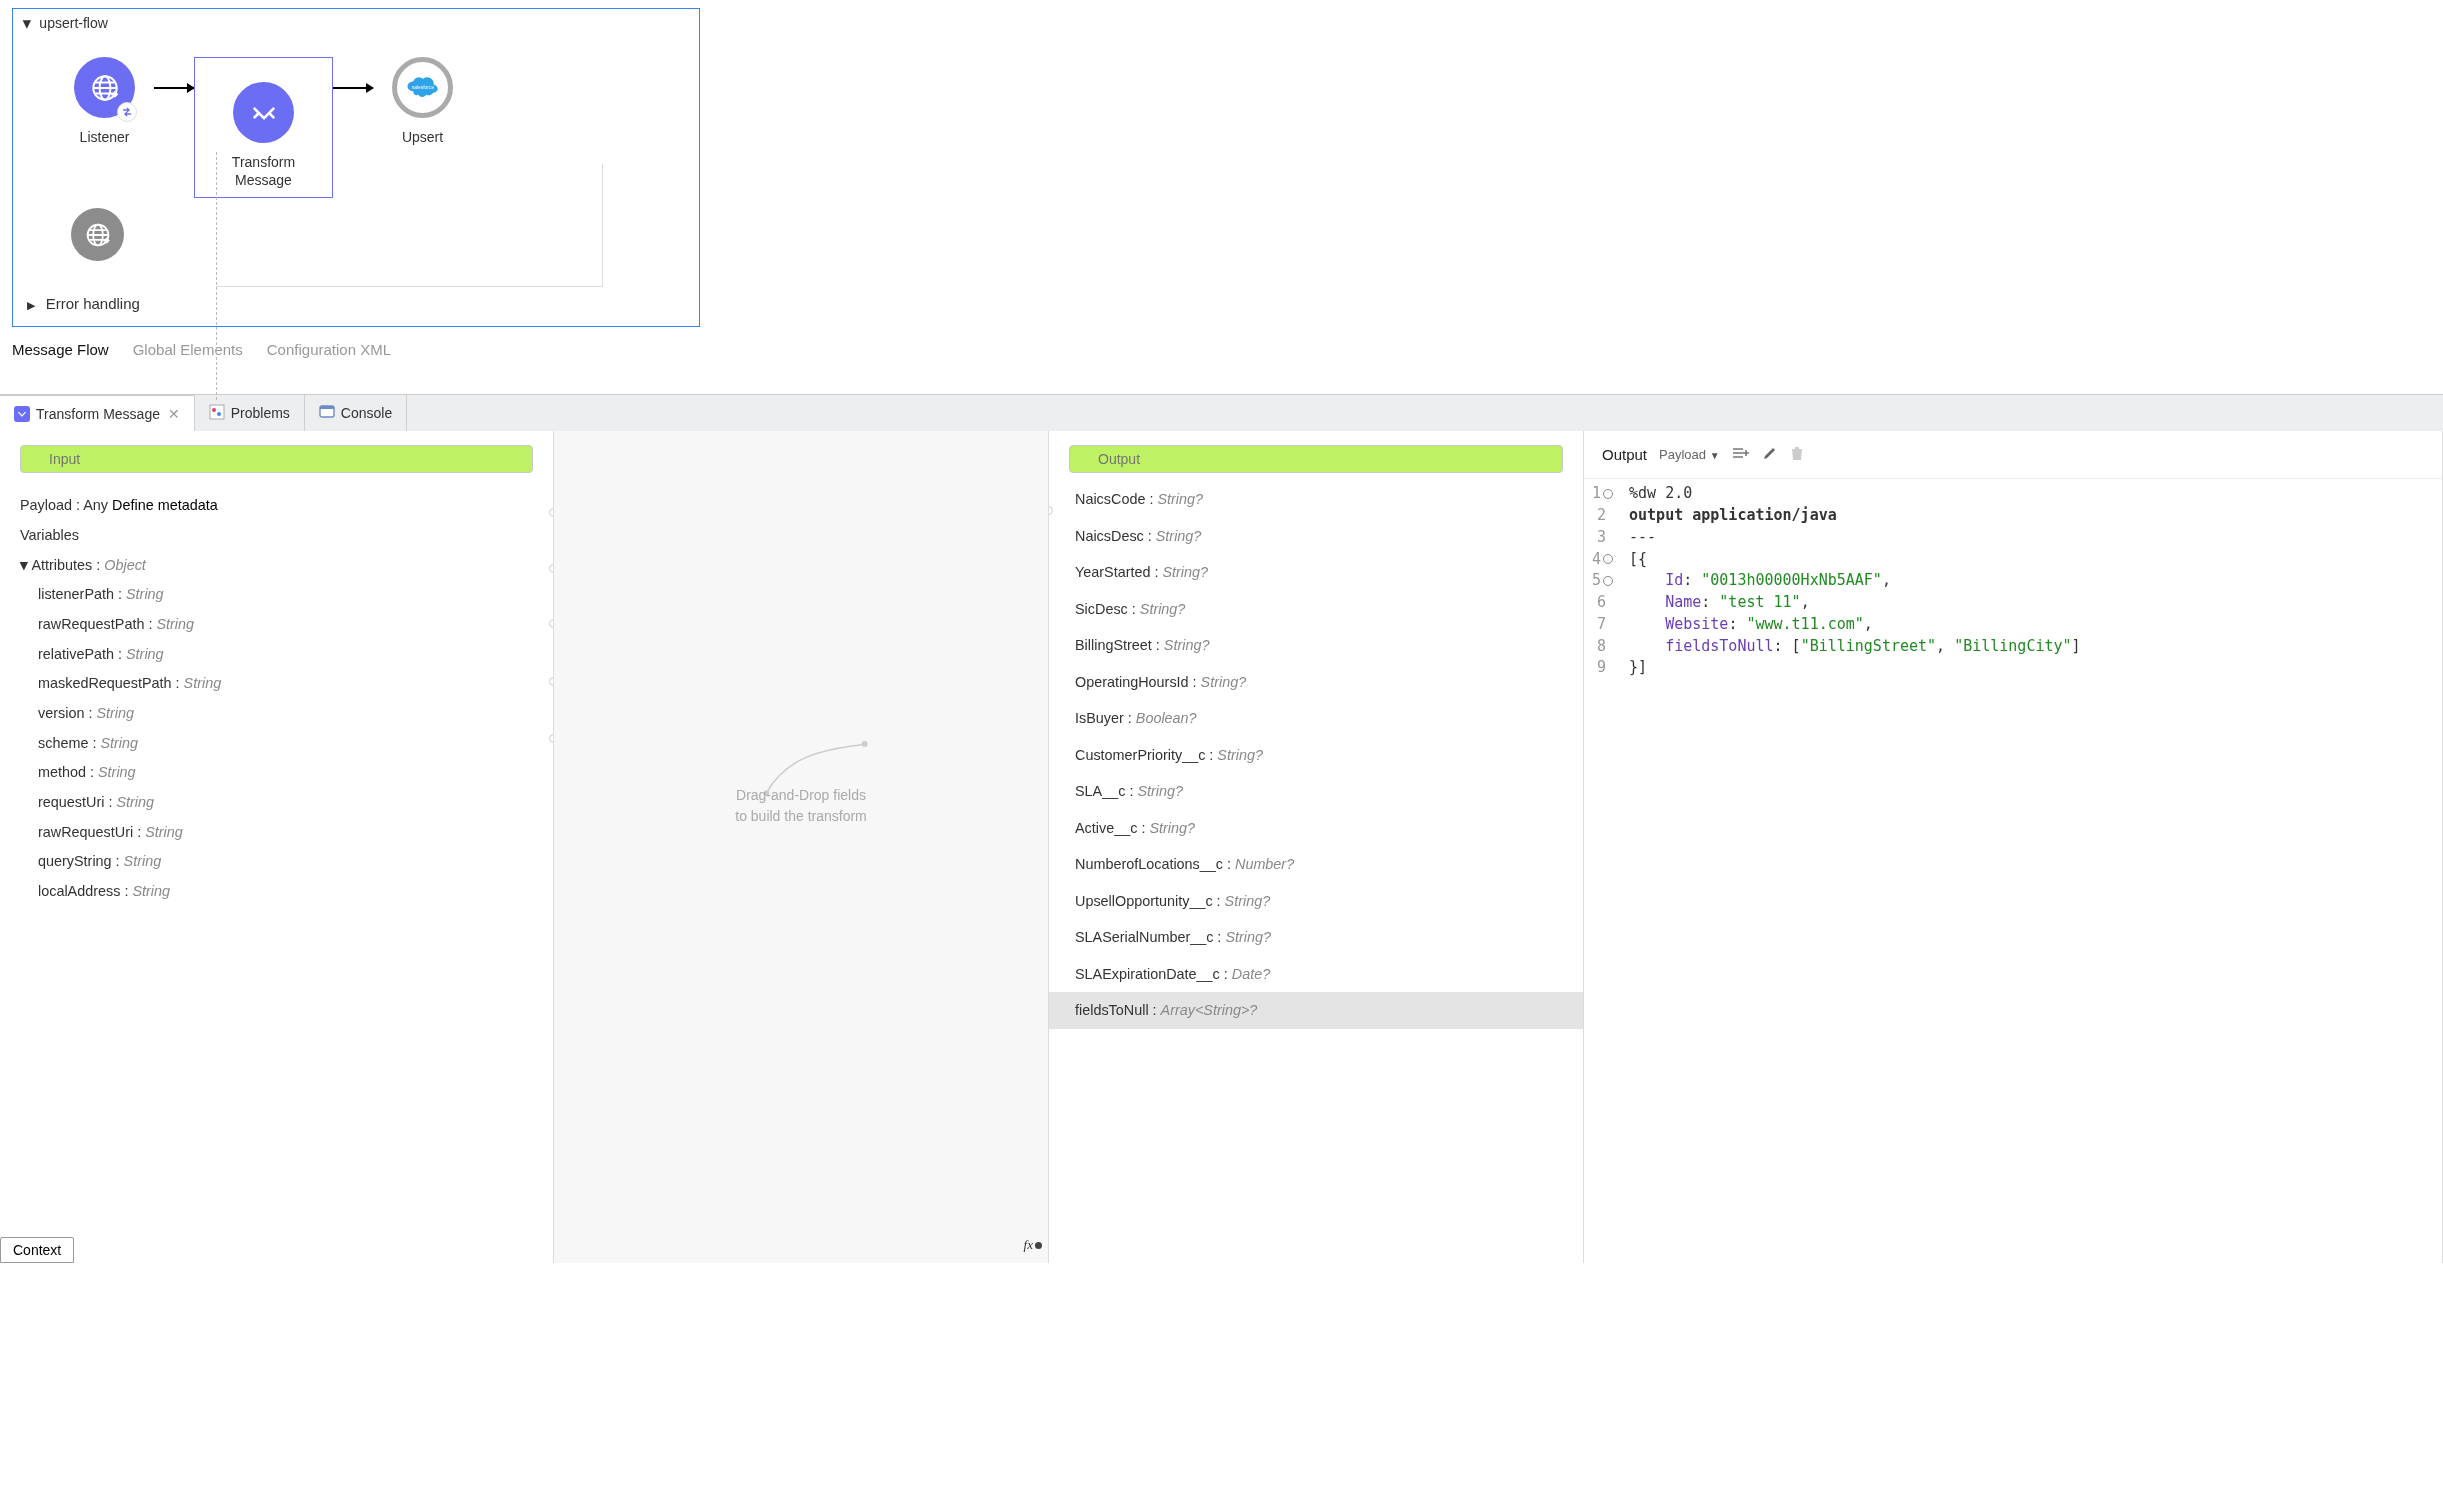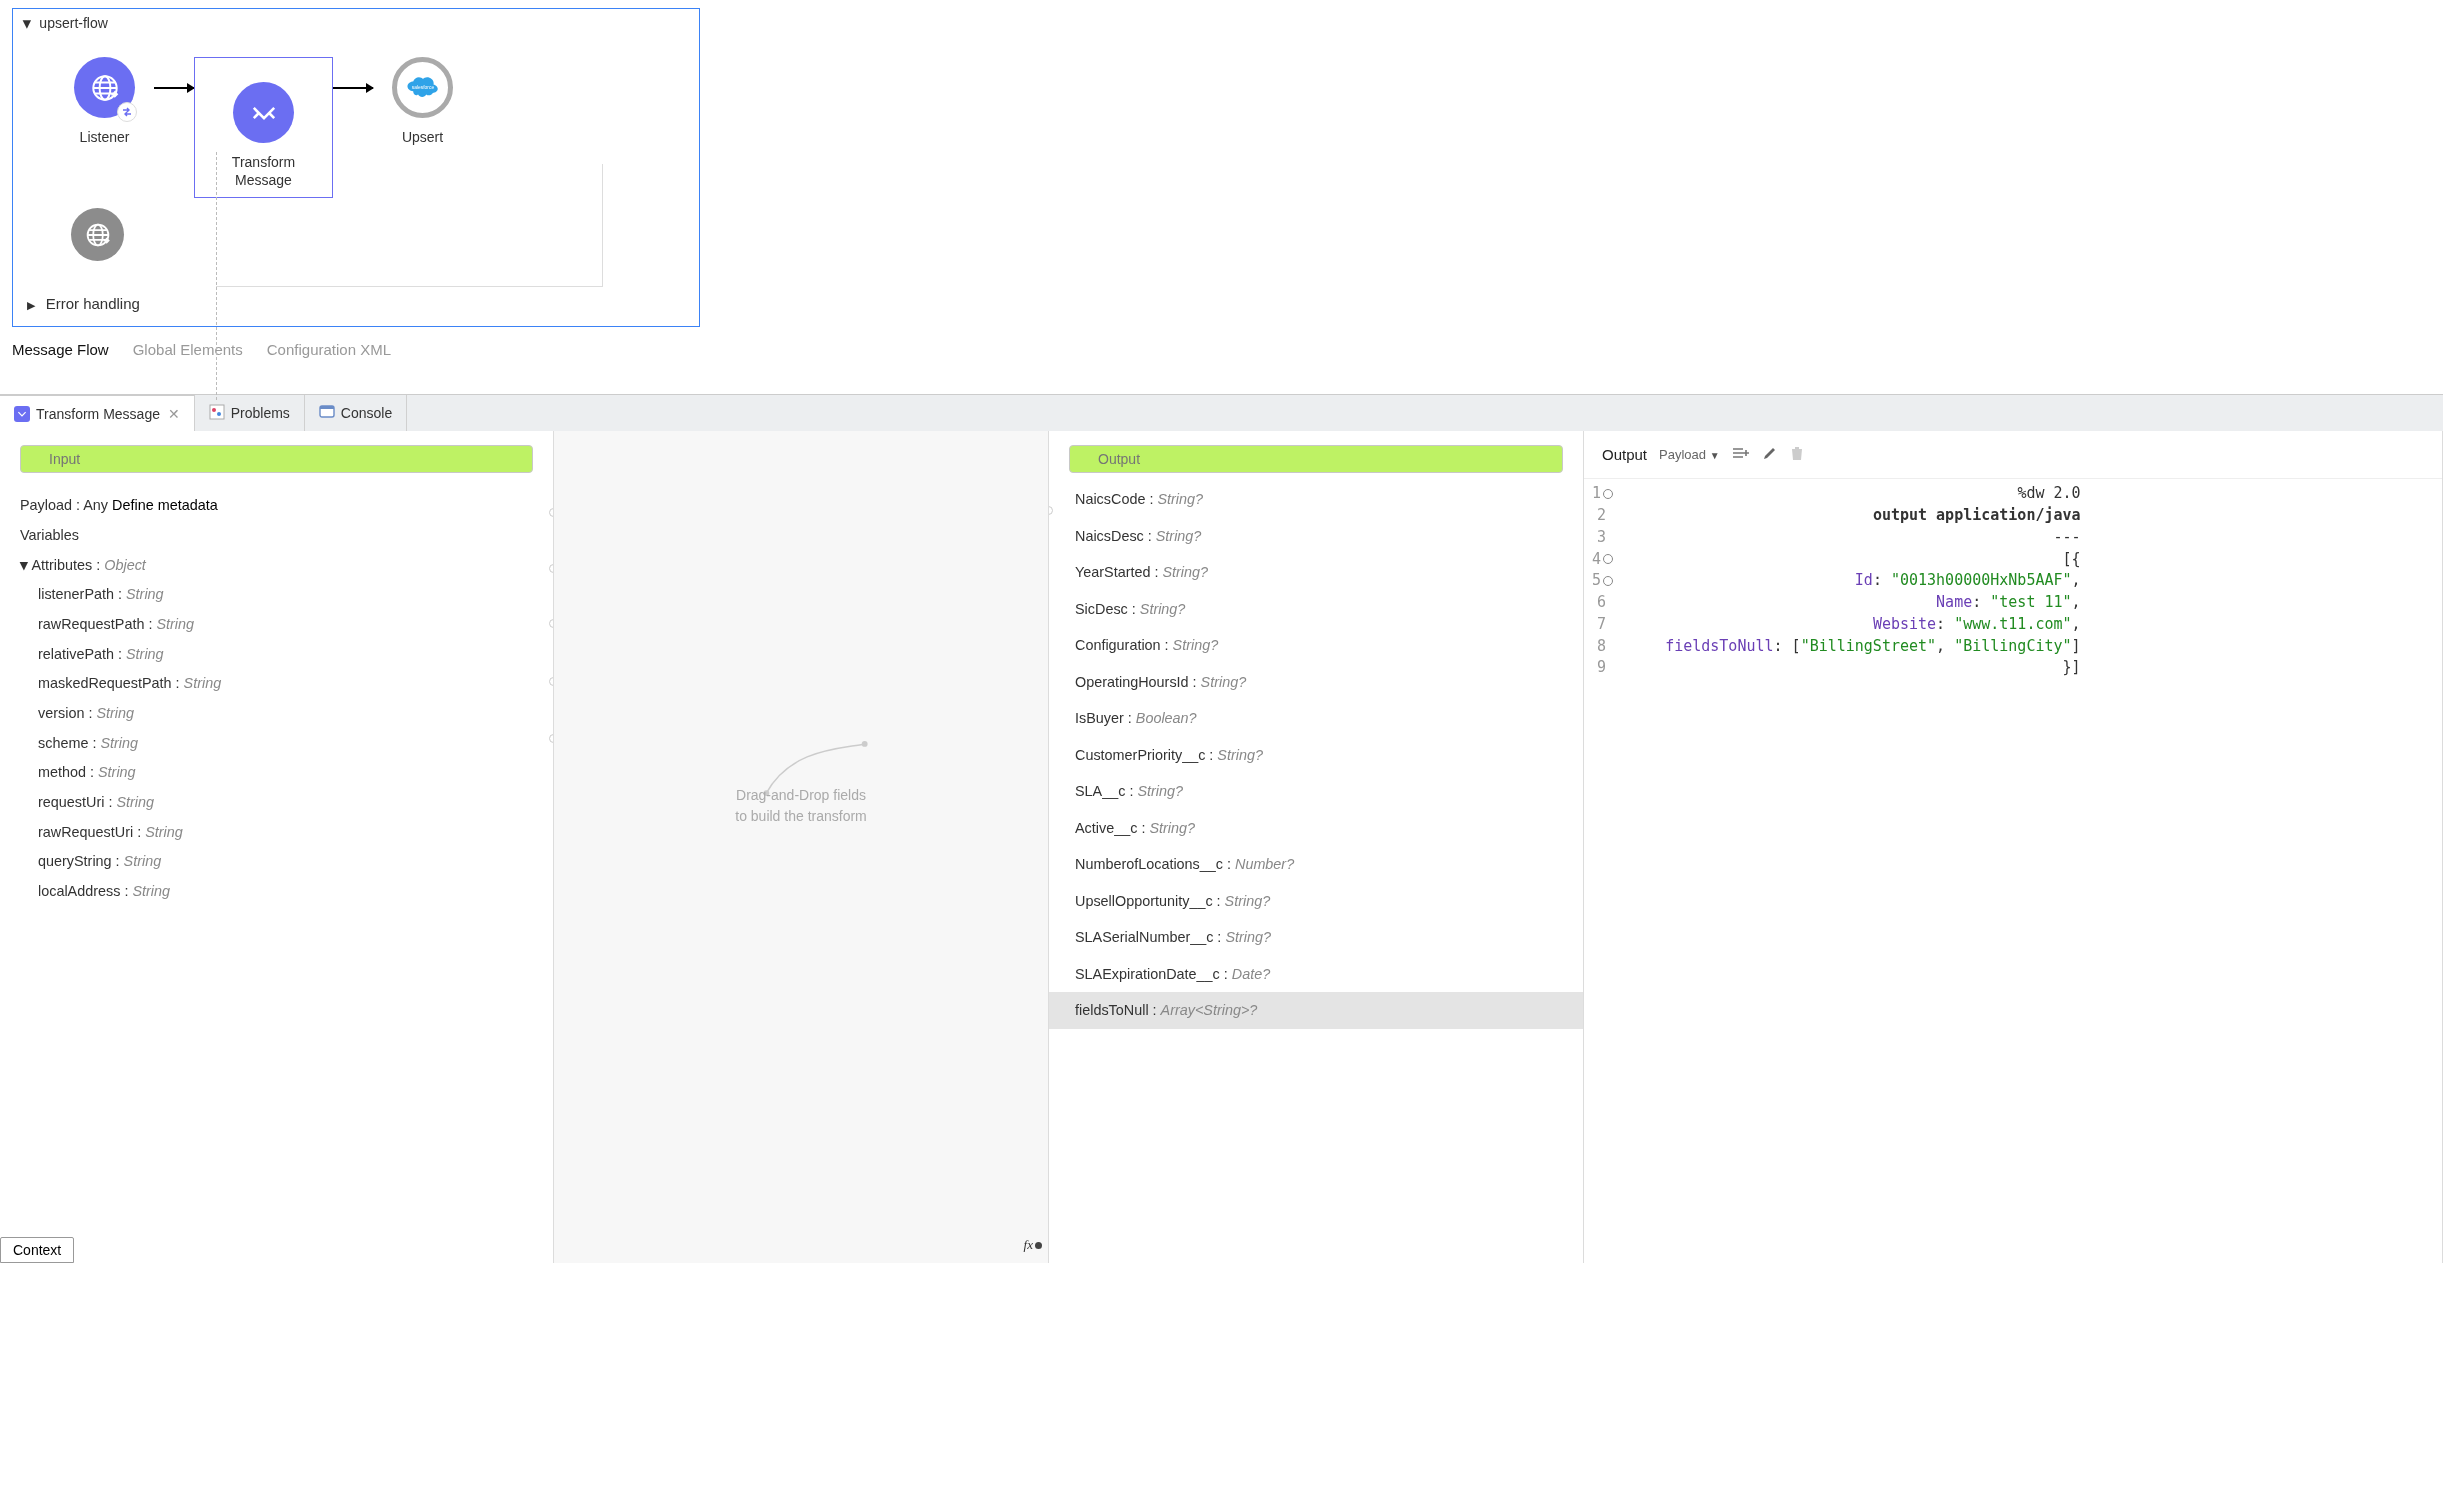--- a/index.html
+++ b/index.html
@@ -278,21 +278,20 @@
     .gutter {
       text-align: right;
       color: #999;
       padding: 4px 8px 0 8px;
       user-select: none;
       background: #fff;
     }
     .code {
       padding: 4px 0 0 6px;
       white-space: pre;
-      text-align: right;
     }
     .fold {
       display: inline-block;
       width: 10px;
       height: 10px;
       border: 1px solid #888;
       border-radius: 50%;
       vertical-align: middle;
       margin-right: 2px;
       position: relative;
@@ -510,21 +509,21 @@
               </svg>
           </span>
           <input class="search-box" placeholder="Output" style="">
         </div>
       </div>
       <div class="output-list" id="output-items">
           <div class="item"><span>NaicsCode : </span><span class="fdesc">String?</span></div>
           <div class="item"><span>NaicsDesc : </span><span class="fdesc">String?</span></div>
           <div class="item"><span>YearStarted : </span><span class="fdesc">String?</span></div>
           <div class="item"><span>SicDesc : </span><span class="fdesc">String?</span></div>
-          <div class="item"><span>Configuration : </span><span class="fdesc">String?</span></div>
+          <div class="item"><span>BillingStreet : </span><span class="fdesc">String?</span></div>
           <div class="item"><span>OperatingHoursId : </span><span class="fdesc">String?</span></div>
           <div class="item"><span>IsBuyer : </span><span class="fdesc">Boolean?</span></div>
           <div class="item"><span>CustomerPriority__c : </span><span class="fdesc">String?</span></div>
           <div class="item"><span>SLA__c : </span><span class="fdesc">String?</span></div>
           <div class="item"><span>Active__c : </span><span class="fdesc">String?</span></div>
           <div class="item"><span>NumberofLocations__c : </span><span class="fdesc">Number?</span></div>
           <div class="item"><span>UpsellOpportunity__c : </span><span class="fdesc">String?</span></div>
           <div class="item"><span>SLASerialNumber__c : </span><span class="fdesc">String?</span></div>
           <div class="item"><span>SLAExpirationDate__c : </span><span class="fdesc">Date?</span></div>
           <div class="item selected"><span>fieldsToNull : </span><span class="fdesc">Array&lt;String&gt;?</span></div>

